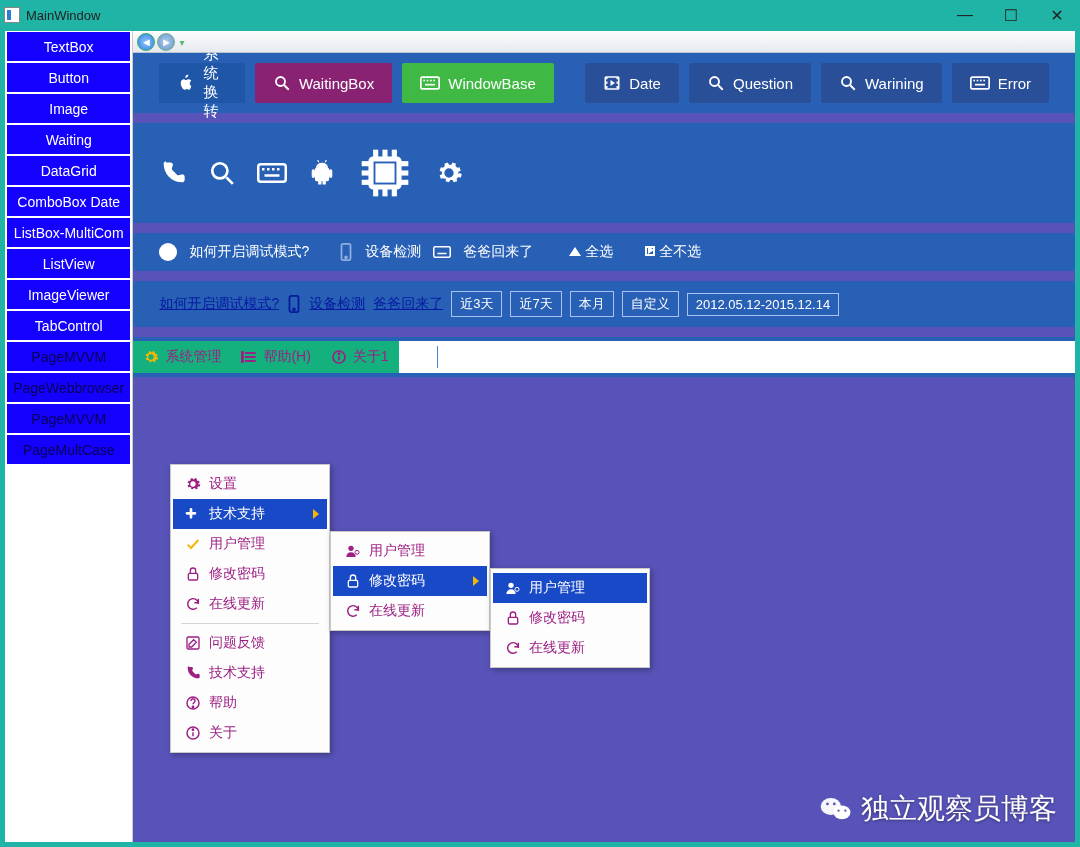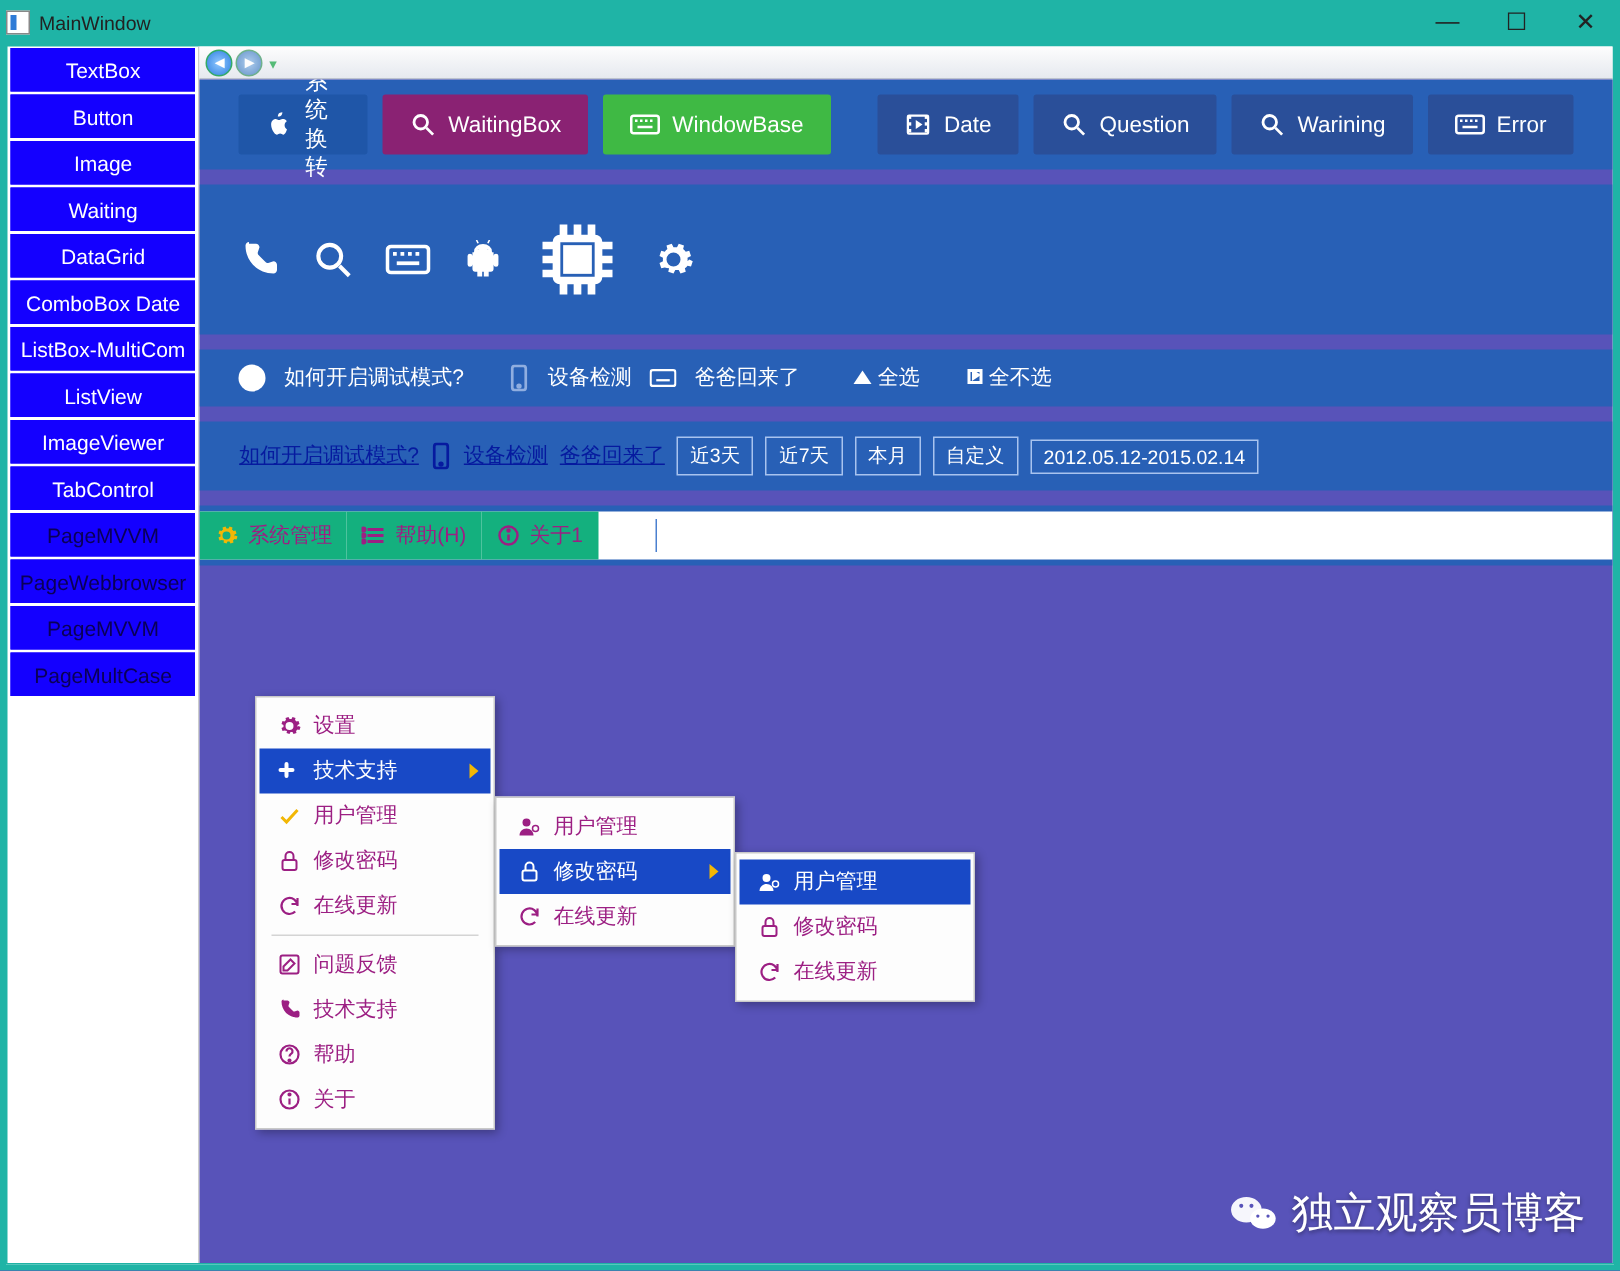--- a/index.html
+++ b/index.html
@@ -268,21 +268,21 @@
                 <rect x="2" y="1" width="10" height="18" rx="2"></rect>
                 <circle cx="7" cy="16" r="1" fill="#061a9f"></circle>
               </svg>
             </span>
           <span class="lnk">设备检测</span>
           <span class="lnk">爸爸回来了</span>
           <span class="chip-btn">近3天</span>
           <span class="chip-btn">近7天</span>
           <span class="chip-btn">本月</span>
           <span class="chip-btn">自定义</span>
-          <span class="date-box">2012.05.12-2015.02.14</span>
+          <span class="date-box">2012.05.12-2015.12.14</span>
         </div>
       </div>
 
       <div class="band" style="padding:4px 0 4px 0;">
         <div class="menu-bar">
           <div class="menu-tab mt-green">
             <span class="ic mt-icon">
                 <svg width="16" height="16" viewBox="0 0 24 24" fill="#f2b705">
                   <path d="M12 8a4 4 0 100 8 4 4 0 000-8zm9 4l2 1-1 3-2-.5a8 8 0 01-1.5 1.5l.5 2-3 1-1-2a8 8 0 01-2 0l-1 2-3-1 .5-2A8 8 0 017 16.5L5 17l-1-3 2-1a8 8 0 010-2l-2-1 1-3 2 .5A8 8 0 018.5 6L8 4l3-1 1 2a8 8 0 012 0l1-2 3 1-.5 2A8 8 0 0119 7.5l2-.5 1 3-2 1a8 8 0 010 2z"></path>
                 </svg>

